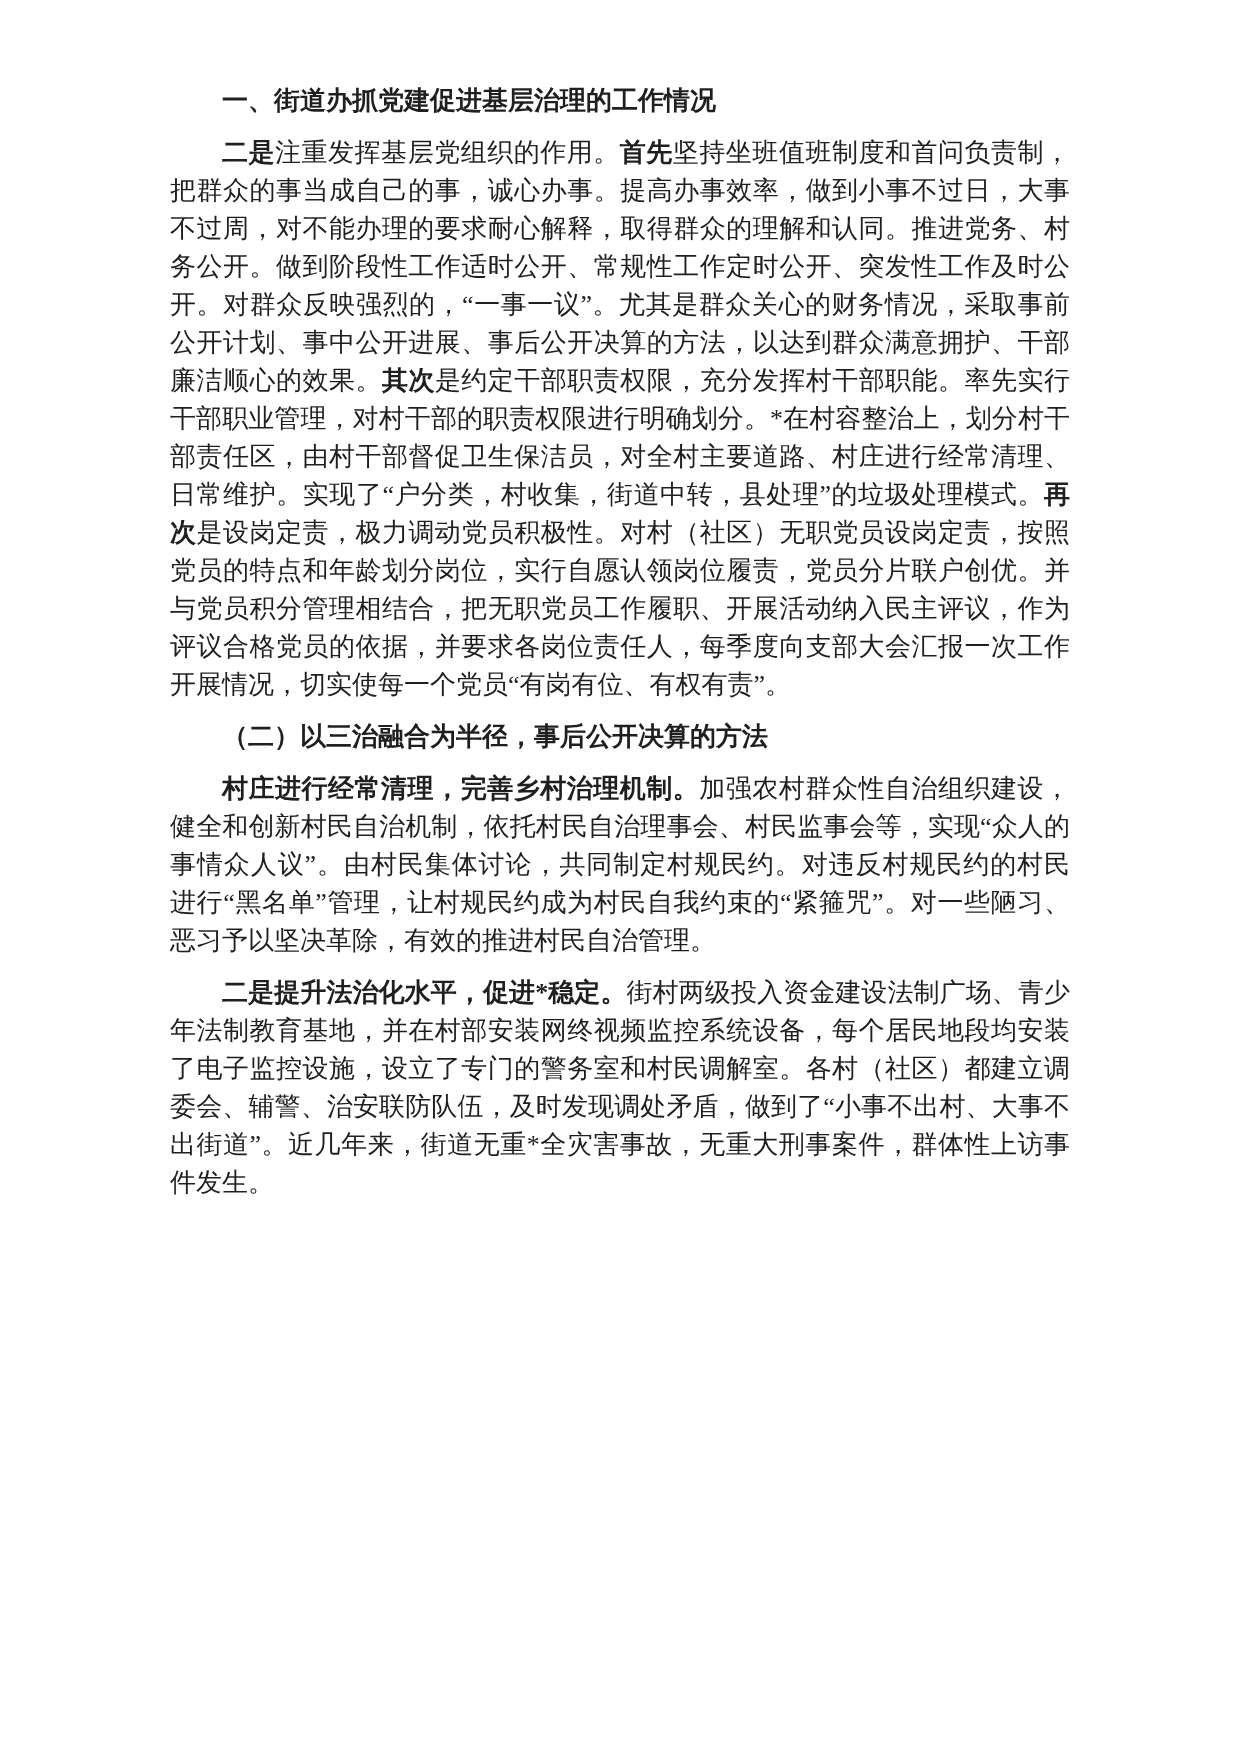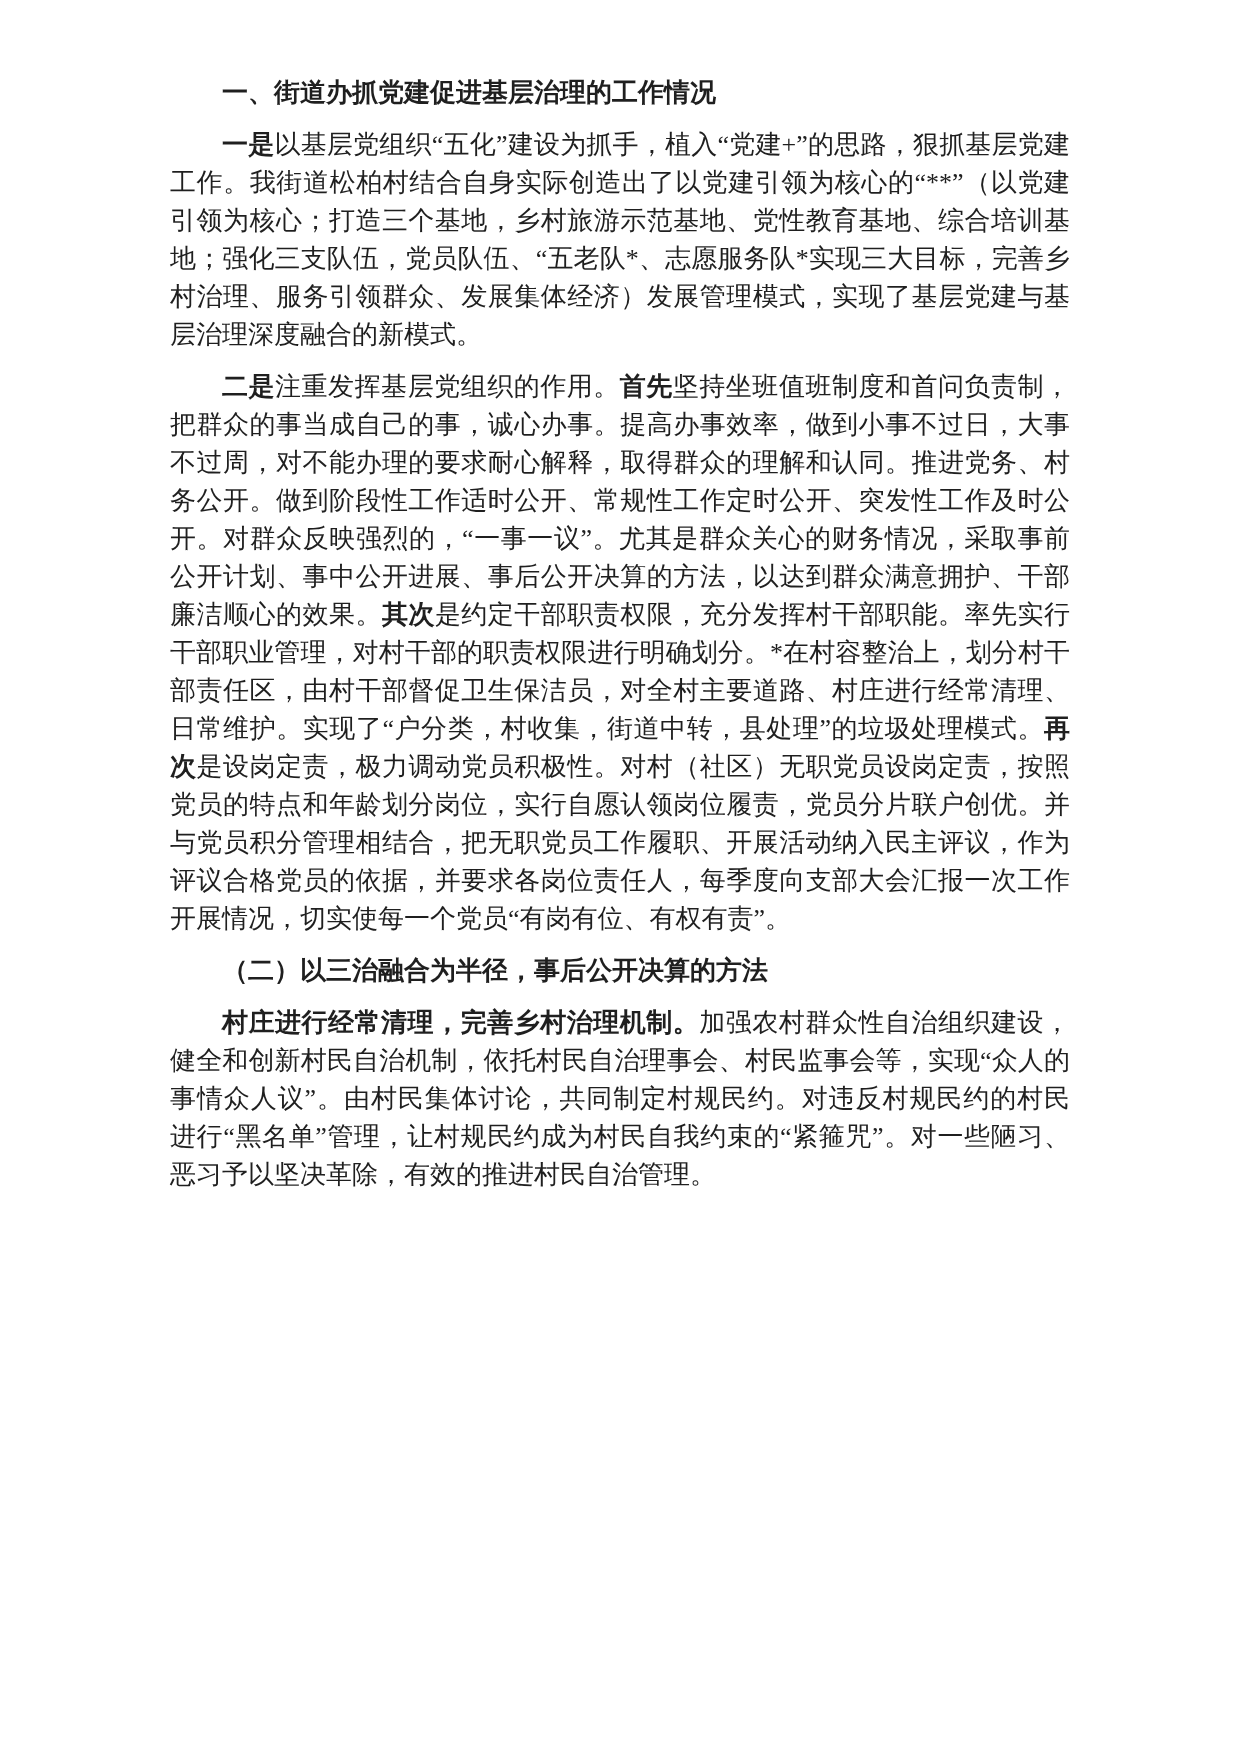--- a/index.html
+++ b/index.html
@@ -9,21 +9,21 @@
   body {
     width: 1240px;
     height: 1754px;
     background: #ffffff;
     color: #1f1f1f;
     font-family: "Liberation Serif", "DejaVu Serif", serif;
     overflow: hidden;
   }
   .page {
     width: 900px;
-    margin: 0 auto;
+    margin: 8px auto;
     padding-top: 74px;
     box-sizing: content-box;
   }
   .h-main, .h-sub {
     font-size: 26px;
     font-weight: bold;
     line-height: 38px;
     text-indent: 2em;
     margin: 0 0 14px 0;
   }
@@ -39,22 +39,22 @@
   }
 </style>
 </head>
 <body>
 
 <div class="page">
 
   <h3 class="h-main">一、街道办抓党建促进基层治理的工作情况</h3>
 
 
-  <p class="para"><span class="b">一是</span><span>以基层党组织“五化”建设为抓手，植入“党建+”的思路，狠抓基层党建工作。我街道松柏村结合自身实际创造出了以党建引领为核心的“**”（以党建引领为核心；打造三个基地，乡村旅游示范基地、党性教育基地、综合培训基地；强化三支队伍，党员队伍、“五老队*、志愿服务队*实现三大目标，完善乡村治理、服务引领群众、发展集体经济）发展管理模式，实现了基层党建与基层治理深度融合的新模式。</span></p>
 
   <p class="para"><span class="b">二是</span><span>注重发挥基层党组织的作用。</span><span class="b">首先</span><span>坚持坐班值班制度和首问负责制，把群众的事当成自己的事，诚心办事。提高办事效率，做到小事不过日，大事不过周，对不能办理的要求耐心解释，取得群众的理解和认同。推进党务、村务公开。做到阶段性工作适时公开、常规性工作定时公开、突发性工作及时公开。对群众反映强烈的，“一事一议”。尤其是群众关心的财务情况，采取事前公开计划、事中公开进展、事后公开决算的方法，以达到群众满意拥护、干部廉洁顺心的效果。</span><span class="b">其次</span><span>是约定干部职责权限，充分发挥村干部职能。率先实行干部职业管理，对村干部的职责权限进行明确划分。*在村容整治上，划分村干部责任区，由村干部督促卫生保洁员，对全村主要道路、村庄进行经常清理、日常维护。实现了“户分类，村收集，街道中转，县处理”的垃圾处理模式。</span><span class="b">再次</span><span>是设岗定责，极力调动党员积极性。对村（社区）无职党员设岗定责，按照党员的特点和年龄划分岗位，实行自愿认领岗位履责，党员分片联户创优。并与党员积分管理相结合，把无职党员工作履职、开展活动纳入民主评议，作为评议合格党员的依据，并要求各岗位责任人，每季度向支部大会汇报一次工作开展情况，切实使每一个党员“有岗有位、有权有责”。</span></p>
 
   <h3 class="h-sub">（二）以三治融合为半径，事后公开决算的方法</h3>
 
   <p class="para"><span class="b">村庄进行经常清理，完善乡村治理机制。</span><span>加强农村群众性自治组织建设，健全和创新村民自治机制，依托村民自治理事会、村民监事会等，实现“众人的事情众人议”。由村民集体讨论，共同制定村规民约。对违反村规民约的村民 进行“黑名单”管理，让村规民约成为村民自我约束的“紧箍咒”。对一些陋习、恶习予以坚决革除，有效的推进村民自治管理。</span></p>
 
+  <p class="para"><span class="b">二是提升法治化水平，促进*稳定。</span><span>街村两级投入资金建设法制广场、青少年法制教育基地，并在村部安装网终视频监控系统设备，每个居民地段均安装了电子监控设施，设立了专门的警务室和村民调解室。各村（社区）都建立调委会、辅警、治安联防队伍，及时发现调处矛盾，做到了“小事不出村、大事不出街道”。近几年来，街道无重*全灾害事故，无重大刑事案件，群体性上访事件发生。</span></p>
 
 </div>
 
 </body></html>

